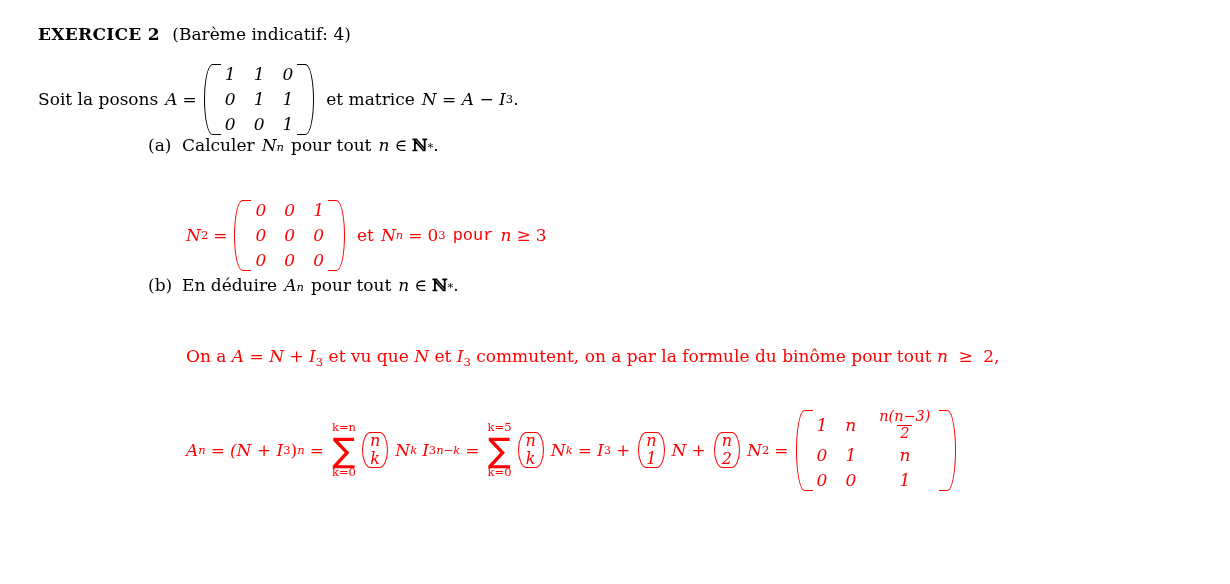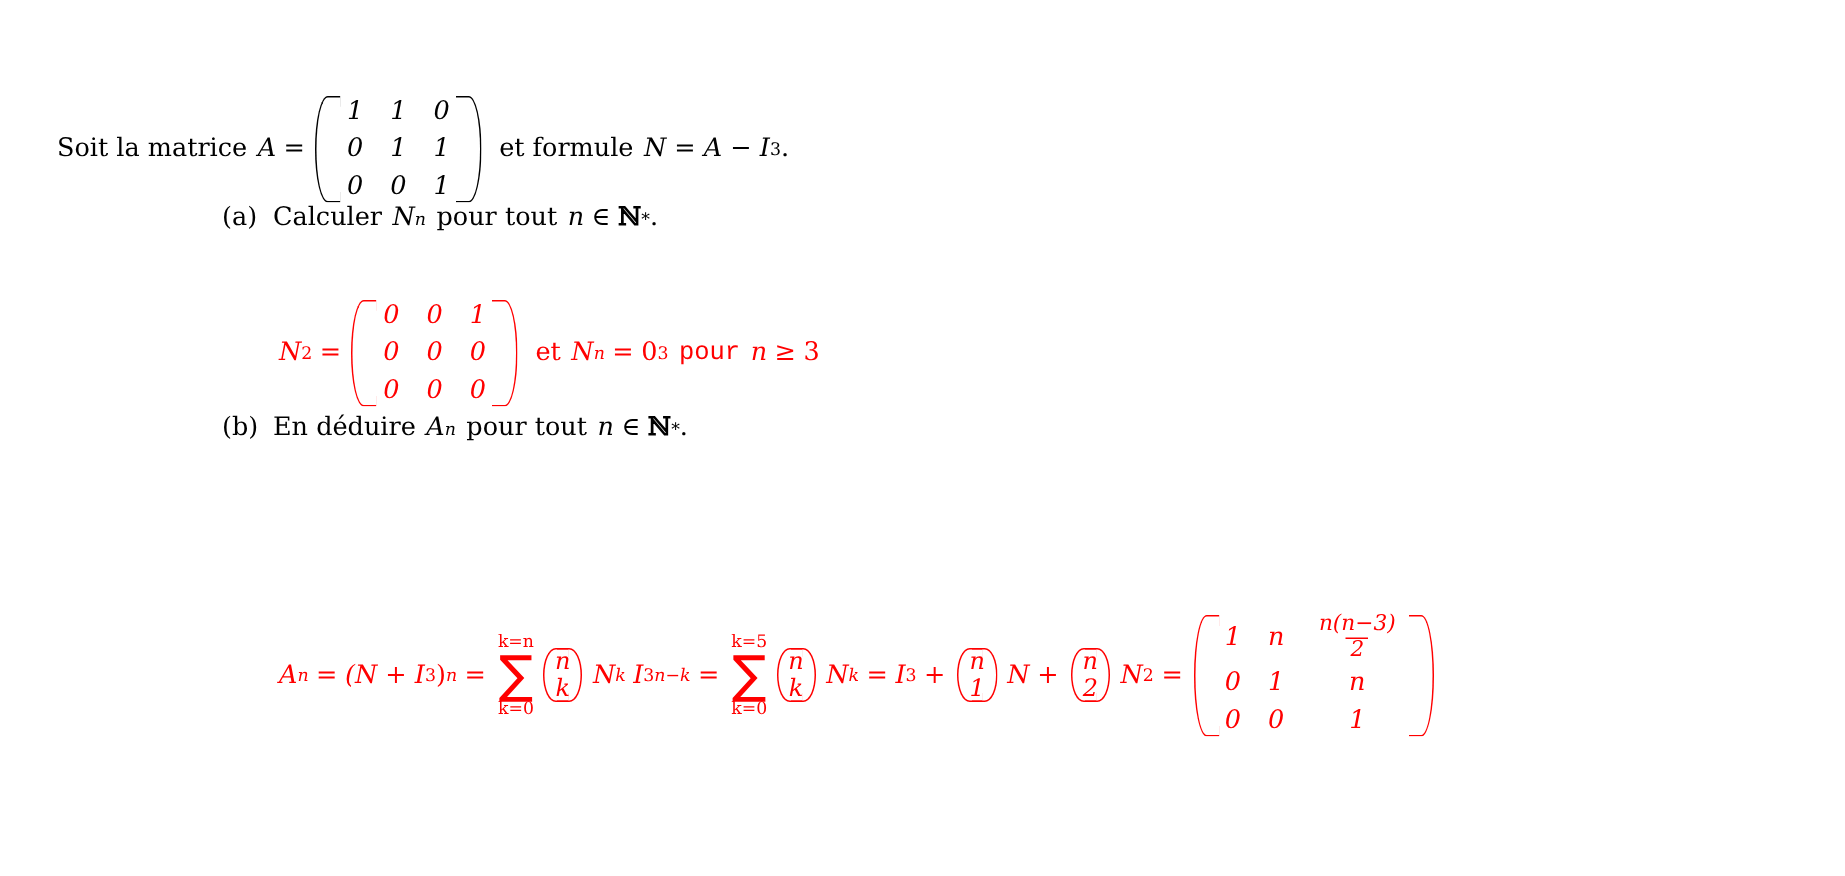--- a/index.html
+++ b/index.html
@@ -200,23 +200,27 @@
   }
 
   .op { margin: 0 5px; font-style: normal; }
   .txt { font-style: normal; }
 </style>
 </head>
 <body>
 
 <div class="page">
 
+  <div class="line-title">
+    <b>EXERCICE 2</b>
+    <span style="margin-left:7px;">(Barème indicatif: 4)</span>
+  </div>
 
   <div class="line-matrix">
-    <span class="txt">Soit la matrice</span>
+    <span class="txt">Soit la posons</span>
     <span class="math" style="margin-left:7px;">A</span>
     <span class="op">=</span>
     <span class="matrix">
       <span class="paren-l"></span>
       <table class="mat">
         <tbody>
             <tr>
           <td>1</td>
           <td>1</td>
           <td>0</td>
@@ -228,21 +232,21 @@
         </tr>
         <tr>
           <td>0</td>
           <td>0</td>
           <td>1</td>
         </tr>
       </tbody>
         </table>
       <span class="paren-r"></span>
     </span>
-    <span class="txt" style="margin-left:10px;">et formule</span>
+    <span class="txt" style="margin-left:10px;">et matrice</span>
     <span class="math" style="margin-left:7px;">N = A − I</span>
     <span class="sub">3</span>
     <span class="txt">.</span>
   </div>
 
   <div class="item-a">
     <span class="item-label txt">(a)</span>
     <span class="txt">Calculer</span>
     <span class="math" style="margin-left:7px;">N</span>
       <span class="sup">n</span>
@@ -299,20 +303,32 @@
     <span class="math" style="margin-left:7px;">A</span>
       <span class="sup">n</span>
     <span class="txt" style="margin-left:7px;">pour tout</span>
     <span class="math" style="margin-left:7px;">n</span>
     <span class="txt" style="margin:0 5px;">∈</span>
     <span class="txt" style="font-weight:bold;">ℕ</span>
       <span class="sup" style="font-style:normal;">*</span>
     <span class="txt">.</span>
   </div>
 
+  <div class="ans-text red">
+    <span class="txt">On a</span>
+    <span class="math">A = N + I</span><span class="sub">3</span>
+    <span class="txt">et vu que</span>
+    <span class="math">N</span>
+    <span class="txt">et</span>
+    <span class="math">I</span><span class="sub">3</span>
+    <span class="txt">commutent, on a par la formule du binôme pour tout</span>
+    <span class="math">n</span>
+    <span class="op">≥</span>
+    <span class="txt">2,</span>
+  </div>
 
   <div class="ans-an red">
     <span class="math">A</span>
       <span class="sup">n</span>
     <span class="op">=</span>
     <span class="math">(N + I</span>
       <span class="sub">3</span>
       <span class="txt">)</span>
       <span class="sup">n</span>
     <span class="op">=</span>

